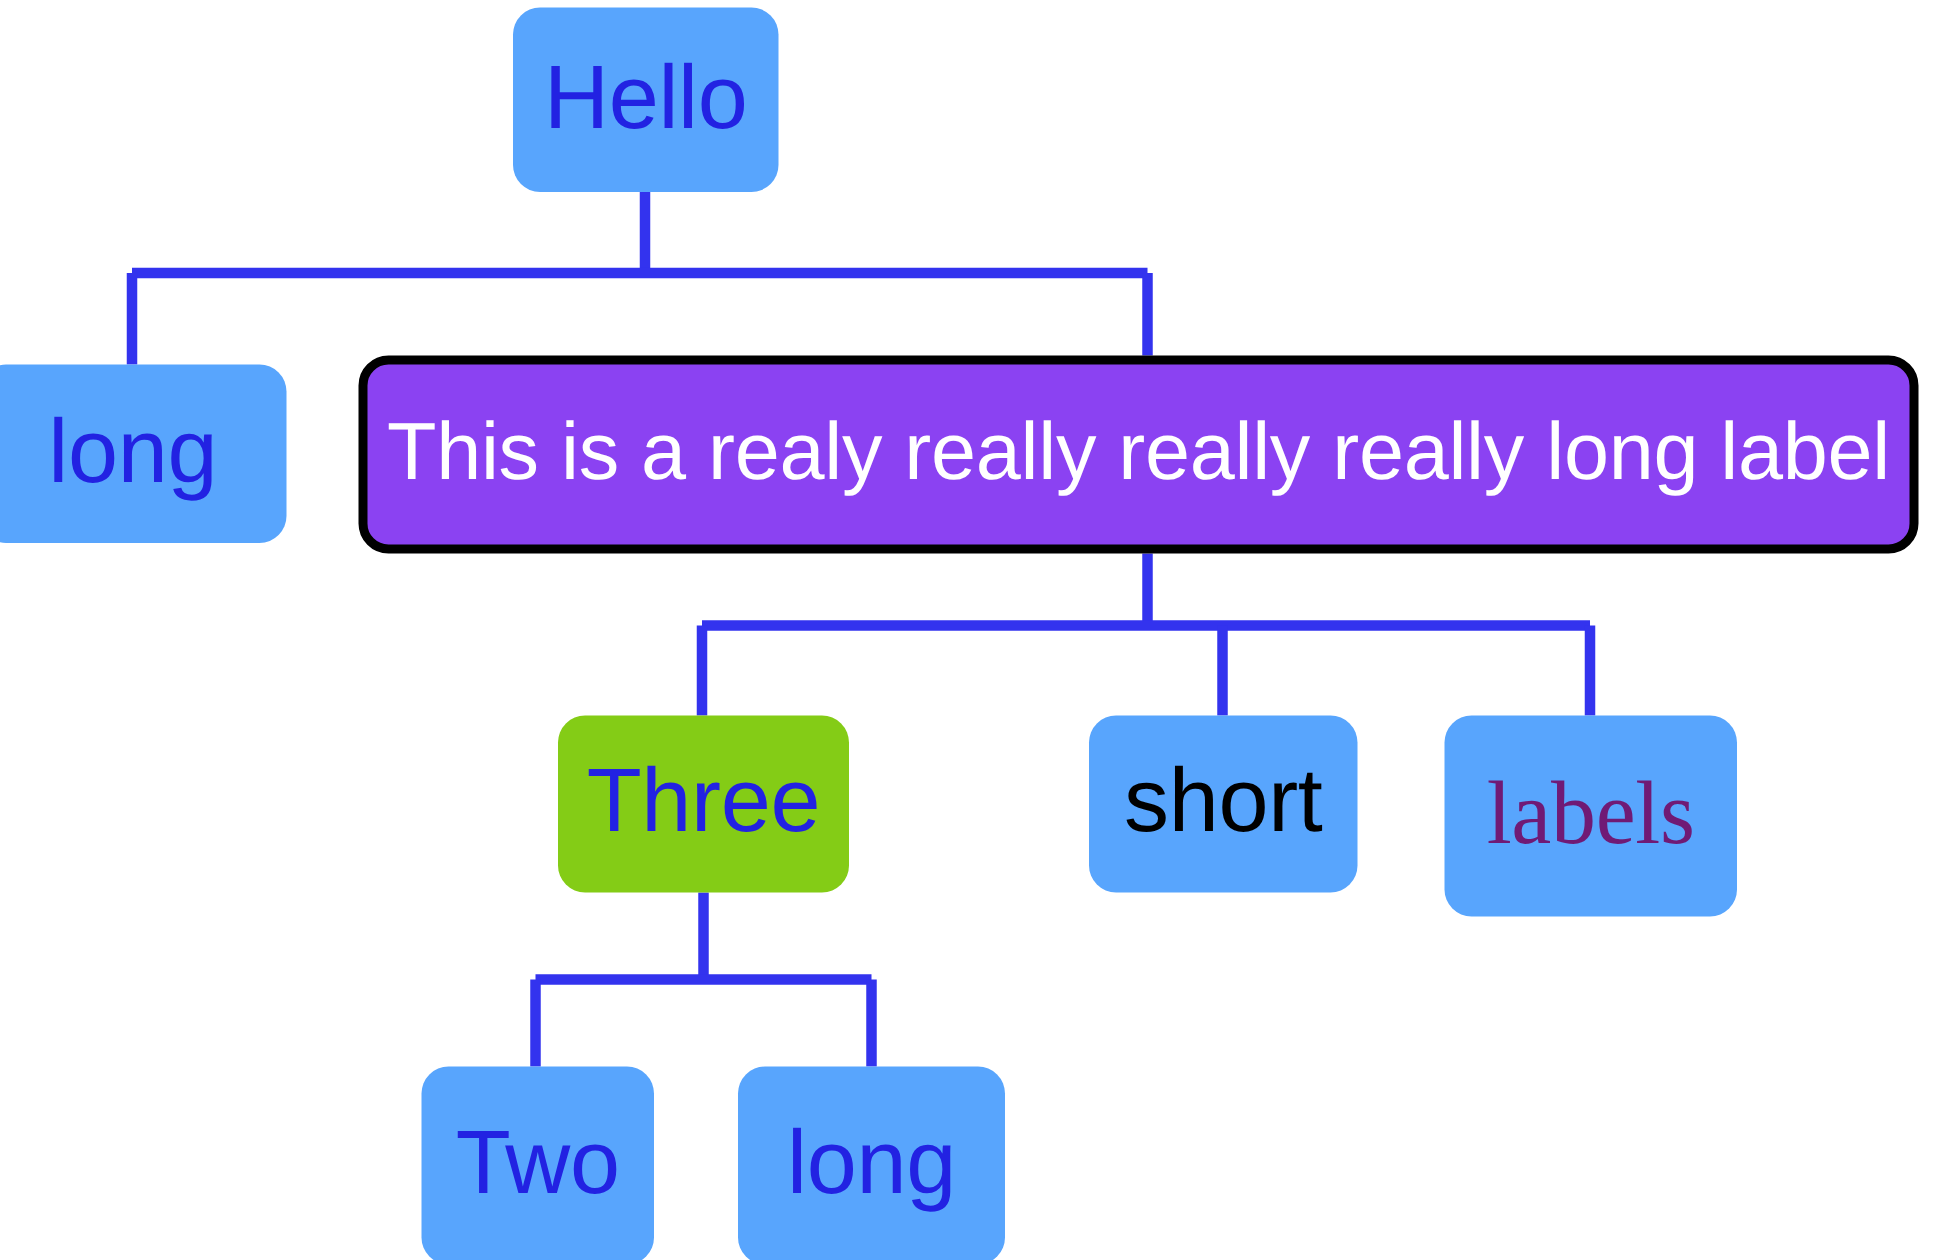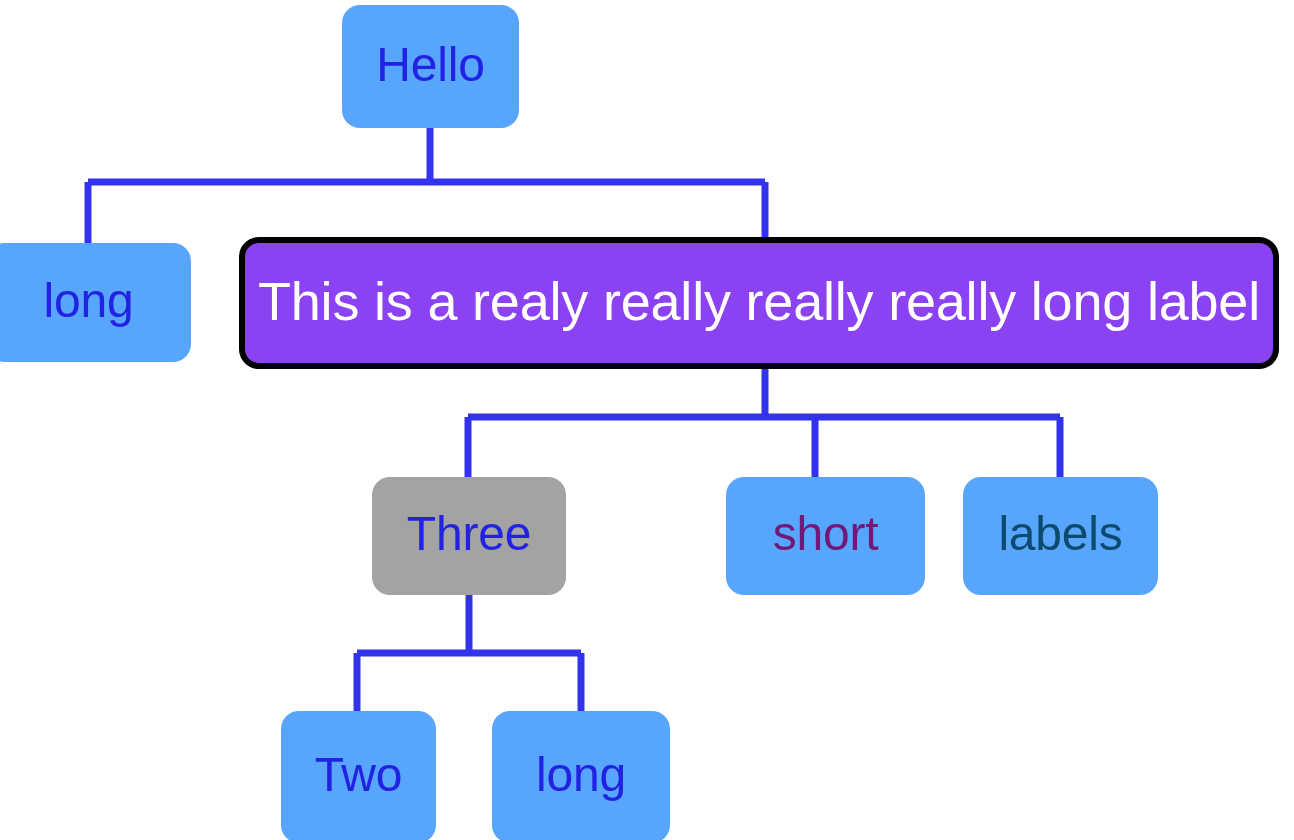--- a/index.html
+++ b/index.html
@@ -28,21 +28,21 @@
   }
   .node {
     position: absolute;
     box-sizing: border-box;
     display: flex;
     align-items: center;
     justify-content: center;
     border-radius: 18px;
     background: #58a5fd;
     color: #2222e2;
-    font-size: 48px;
+    font-size: 60px;
     line-height: 1;
     white-space: nowrap;
     letter-spacing: -0.2px;
     z-index: 2;
   }
   .node.wide {
     border-radius: 20px;
   }
   .node-emph {
     background: #8b42f2;
@@ -82,27 +82,27 @@
   <div id="node-layer">
       <div class="node" style="left: 342px; top: 5px; width: 177px; height: 123px; background: rgb(88, 165, 253); color: rgb(34, 34, 226);">
         <span class="node-label">Hello</span>
       </div>
       <div class="node" style="left: -14px; top: 243px; width: 205px; height: 119px; background: rgb(88, 165, 253); color: rgb(34, 34, 226);">
         <span class="node-label">long</span>
       </div>
       <div class="node node-emph wide" style="left: 239px; top: 237px; width: 1040px; height: 132px; background: rgb(139, 66, 242); color: rgb(255, 255, 255); border-color: rgb(0, 0, 0);">
         <span class="node-label">This is a realy really really really long label</span>
       </div>
-      <div class="node" style="left: 372px; top: 477px; width: 194px; height: 118px; background: #a3a3a3; color: rgb(34, 34, 226);">
+      <div class="node" style="left: 372px; top: 477px; width: 194px; height: 118px; background: #84cc16; color: rgb(34, 34, 226);">
         <span class="node-label">Three</span>
       </div>
-      <div class="node" style="left: 726px; top: 477px; width: 199px; height: 118px; background: rgb(88, 165, 253); color: #701a75;">
+      <div class="node" style="left: 726px; top: 477px; width: 179px; height: 118px; background: rgb(88, 165, 253); color: #000000;">
         <span class="node-label">short</span>
       </div>
-      <div class="node" style="left: 963px; top: 477px; width: 195px; height: 118px; background: rgb(88, 165, 253); color: #0c4a6e;">
+      <div class="node" style="left: 963px; top: 477px; width: 195px; height: 134px; background: rgb(88, 165, 253); color: #701a75; font-family: Liberation Serif, serif;">
         <span class="node-label">labels</span>
       </div>
       <div class="node" style="left: 281px; top: 711px; width: 155px; height: 132px; background: rgb(88, 165, 253); color: rgb(34, 34, 226);">
         <span class="node-label">Two</span>
       </div>
       <div class="node" style="left: 492px; top: 711px; width: 178px; height: 132px; background: rgb(88, 165, 253); color: rgb(34, 34, 226);">
         <span class="node-label">long</span>
       </div>
     </div>
 

